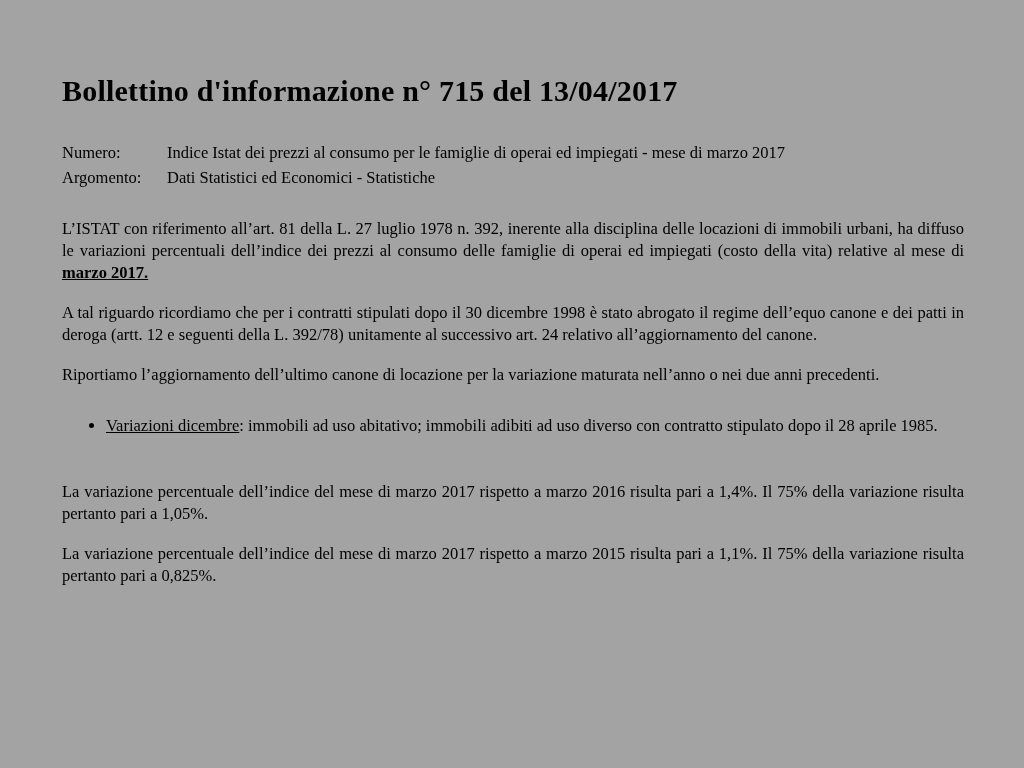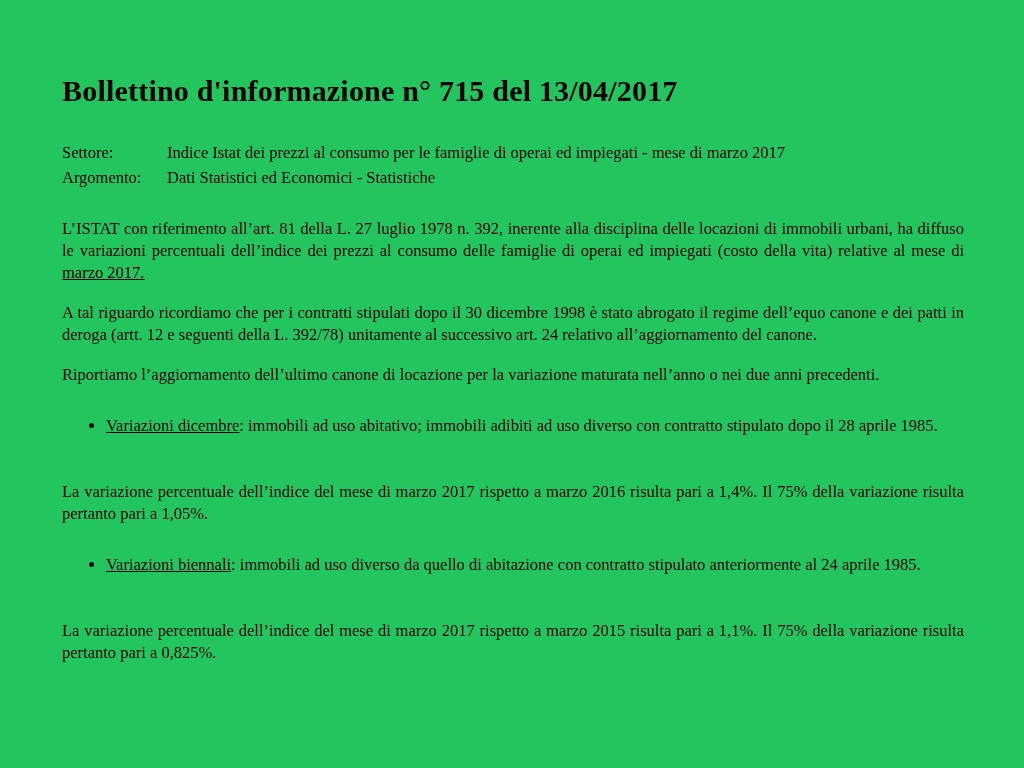--- a/index.html
+++ b/index.html
@@ -1,21 +1,21 @@
 <!DOCTYPE html>
 <html><head>
 <meta charset="utf-8">
 <style>
   * { margin: 0; padding: 0; box-sizing: border-box; }
   html, body { background: #ffffff; }
   .page {
     position: relative;
     width: 1024px;
     height: 768px;
-    background: #22c55e;
+    background: #a3a3a3;
     overflow: hidden;
     font-family: "Liberation Serif", "DejaVu Serif", serif;
     color: #000000;
   }
   .content {
     padding: 76px 60px 0 62px;
   }
   h1.doc-title {
     font-size: 30px;
     font-weight: bold;
@@ -38,21 +38,21 @@
   .meta-value {
     flex: 1 1 auto;
   }
   .body-text p {
     font-size: 16.5px;
     line-height: 22px;
     text-align: justify;
     margin: 0 0 18px 0;
   }
   .bold-underline {
-    font-weight: normal;
+    font-weight: bold;
     text-decoration: underline;
   }
   ul.bullet-list {
     margin: 29px 0 44px 0;
     padding-left: 44px;
     list-style-type: disc;
   }
   ul.bullet-list li {
     font-size: 16.5px;
     line-height: 22px;
@@ -64,21 +64,21 @@
 </head>
 <body>
 
 <div class="page">
   <div class="content">
 
     <h1 class="doc-title">Bollettino d'informazione n° 715 del 13/04/2017</h1>
 
     <div class="meta">
       <div class="meta-row">
-        <span class="meta-label">Settore:</span>
+        <span class="meta-label">Numero:</span>
         <span class="meta-value">Indice Istat dei prezzi al consumo per le famiglie di operai ed impiegati - mese di marzo 2017</span>
       </div>
       <div class="meta-row">
         <span class="meta-label">Argomento:</span>
         <span class="meta-value">Dati Statistici ed Economici - Statistiche</span>
       </div>
     </div>
 
     <div class="body-text">
 
@@ -88,21 +88,18 @@
 
 
       <p>Riportiamo l’aggiornamento dell’ultimo canone di locazione per la variazione maturata nell’anno o nei due anni precedenti.</p>
 
       <ul class="bullet-list">
         <li><span class="underline">Variazioni dicembre</span><span>: immobili ad uso abitativo; immobili adibiti ad uso diverso con contratto stipulato dopo il 28 aprile 1985.</span></li>
       </ul>
 
       <p>La variazione percentuale dell’indice del mese di marzo 2017 rispetto a marzo 2016 risulta pari a 1,4%. Il 75% della variazione risulta pertanto pari a 1,05%.</p>
 
-      <ul class="bullet-list">
-        <li><span class="underline">Variazioni biennali</span><span>: immobili ad uso diverso da quello di abitazione con contratto stipulato anteriormente al 24 aprile 1985.</span></li>
-      </ul>
 
       <p>La variazione percentuale dell’indice del mese di marzo 2017 rispetto a marzo 2015 risulta pari a 1,1%. Il 75% della variazione risulta pertanto pari a 0,825%.</p>
 
     </div>
   </div>
 </div>
 
 </body></html>

